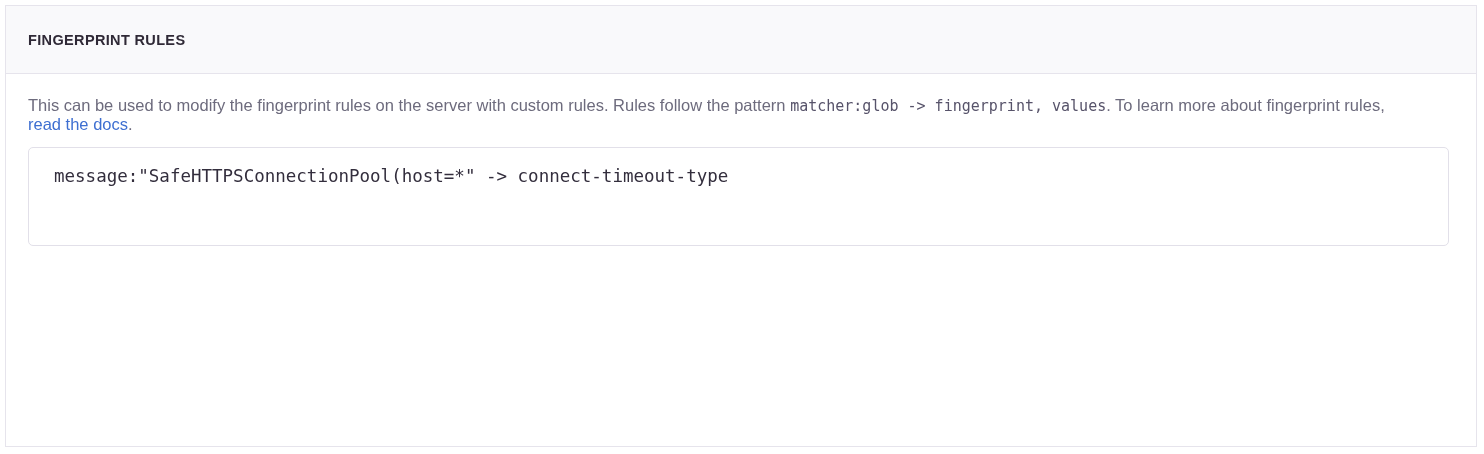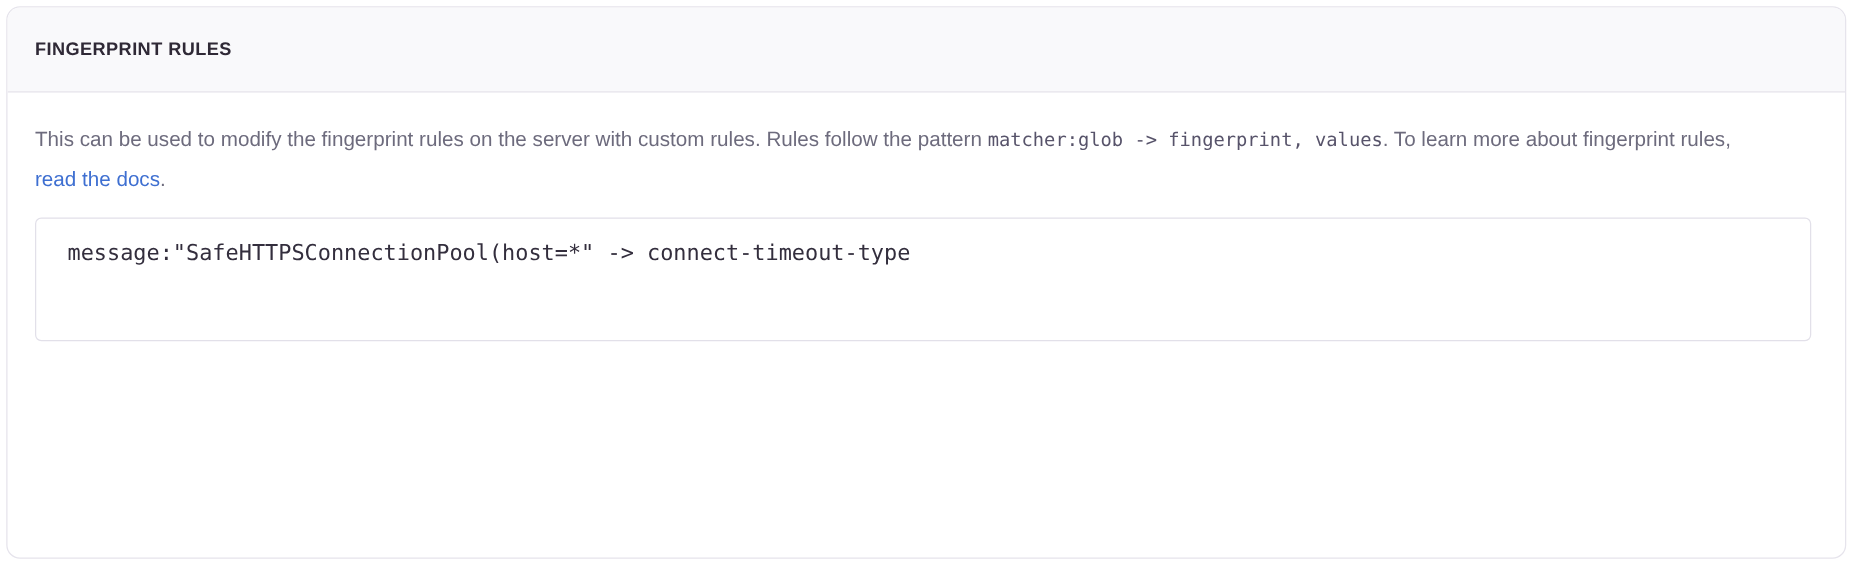--- a/index.html
+++ b/index.html
@@ -17,21 +17,21 @@
 
   .panel {
     position: absolute;
     left: 5px;
     top: 5px;
     width: 1472px;
     height: 442px;
     box-sizing: border-box;
     background: #ffffff;
     border: 1px solid #e6e4ec;
-    border-radius: 11px;
+    border-radius: 0;
     overflow: hidden;
   }
 
   .panel-header {
     height: 68px;
     box-sizing: border-box;
     background: #f9f9fb;
     border-bottom: 1px solid #e6e4ec;
     display: flex;
     align-items: center;
@@ -45,21 +45,21 @@
     color: #2f2936;
     text-transform: uppercase;
   }
 
   .panel-body {
     padding: 22px 22px 0 22px;
   }
 
   .description {
     font-size: 16.5px;
-    line-height: 32px;
+    line-height: 18px;
     color: #6d6b7d;
     margin: 0 11px 14px 0;
     max-width: 1360px;
   }
 
   .inline-code {
     font-family: "DejaVu Sans Mono", "Liberation Mono", monospace;
     font-size: 15px;
     color: #57536a;
     white-space: nowrap;

